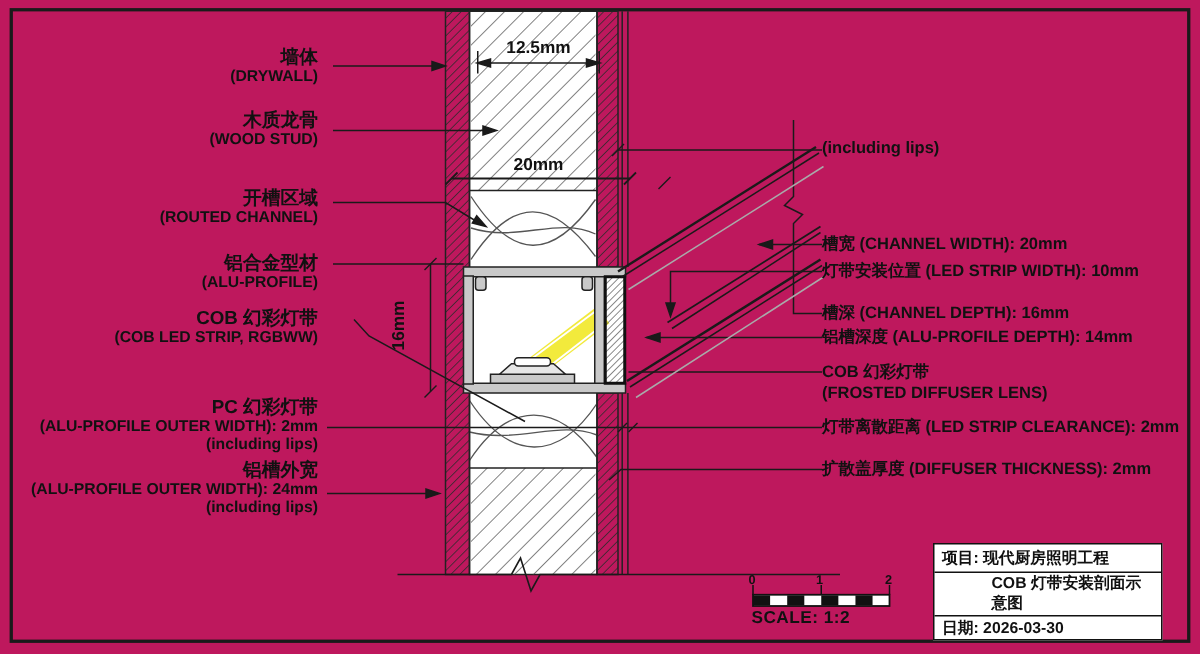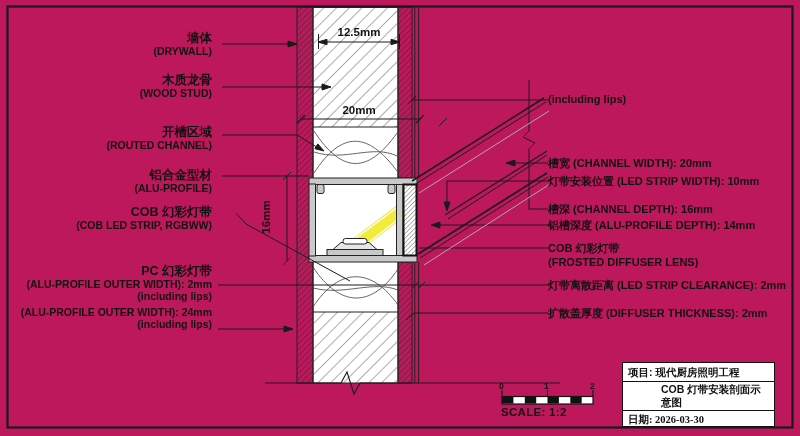--- a/index.html
+++ b/index.html
@@ -12,21 +12,21 @@
   .lbl-r{position:absolute;left:548px;line-height:1.3;font-size:11px;font-weight:700;white-space:nowrap;}
   .dim{position:absolute;font-size:11.5px;font-weight:700;text-align:center;}
   .tick-num{position:absolute;font-size:8.5px;font-weight:700;}
   .scale-lbl{position:absolute;left:501px;top:406px;font-size:11.5px;font-weight:700;letter-spacing:.3px;}
   #tblock{position:absolute;left:622px;top:362px;width:153px;height:65px;border:1.6px solid #111;
           box-sizing:border-box;background:#fff;font-size:10.5px;font-weight:700;}
   #tblock .row{box-sizing:border-box;padding:1px 3px 0 5px;border-bottom:1.2px solid #111;overflow:hidden;}
   #tblock .r1{height:19px;line-height:17px;}
   #tblock .r2{height:29px;line-height:13px;}
   #tblock .r2 .l2{padding-left:33px;}
-  #tblock .r3{height:17px;line-height:15px;border-bottom:none;font-family:Liberation Serif, serif;}
+  #tblock .r3{height:17px;line-height:15px;border-bottom:none;}
 </style>
 </head>
 <body>
 
 <div id="stage">
 
 <svg width="800" height="436" viewBox="0 0 800 436">
   <defs>
     <pattern id="hDense" width="4.2" height="4.2" patternUnits="userSpaceOnUse" patternTransform="rotate(45)">
       <line x1="0" y1="0" x2="0" y2="4.2" stroke="#2b2b2b" stroke-width="1"></line>
@@ -184,20 +184,21 @@
 <div class="lbl-l" style="top:205px">
   <div class="cn">COB 幻彩灯带</div>
   <div class="en">(COB LED STRIP, RGBWW)</div>
 </div>
 <div class="lbl-l" style="top:264px">
   <div class="cn">PC 幻彩灯带</div>
   <div class="en">(ALU-PROFILE OUTER WIDTH): 2mm</div>
   <div class="en">(including lips)</div>
 </div>
 <div class="lbl-l" style="top:306px">
+  <div class="cn">铝槽外宽</div>
   <div class="en">(ALU-PROFILE OUTER WIDTH): 24mm</div>
   <div class="en">(including lips)</div>
 </div>
 
 <div class="lbl-r" style="top:92px">
   <div>(including lips)</div>
 </div>
 <div class="lbl-r" style="top:156px">
   <div>槽宽 (CHANNEL WIDTH): 20mm</div>
 </div>

